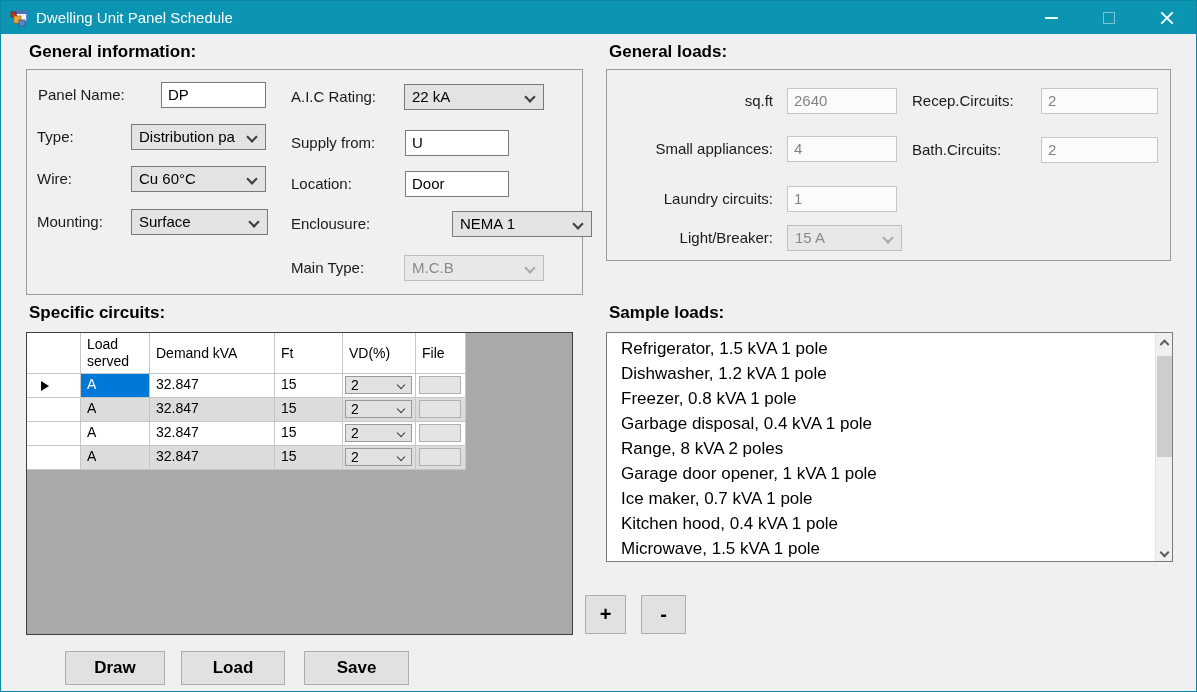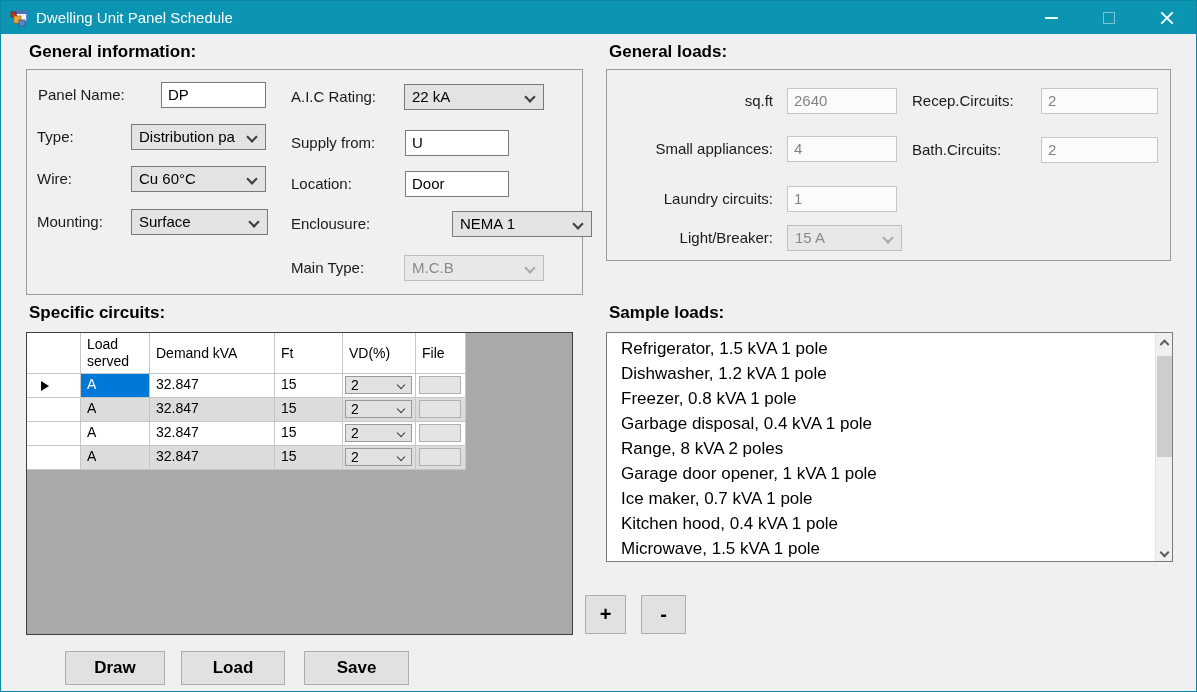--- a/index.html
+++ b/index.html
@@ -55,21 +55,21 @@
   .row-even { background:#ffffff; }
   .row-odd  { background:#dcdcdc; }
   .g-selected { background:#0078d7; color:#ffffff; }
   .tri-right { position:absolute; left:14px; top:7px; width:0; height:0; border-left:8px solid #000; border-top:5px solid transparent; border-bottom:5px solid transparent; }
   .mini-cbo { position:absolute; left:2px; top:2px; right:3px; bottom:3px; background:#e2e2e2; border:1px solid #999999; font-size:14px; line-height:17px; padding-left:5px; color:#000; }
   .mini-cbo .chev { position:absolute; right:7px; top:5px; width:6px; height:6px; border-width:1.5px; }
   .mini-btn { position:absolute; left:3px; top:2px; right:4px; bottom:3px; background:#e4e4e4; border:1px solid #b0b0b0; }
 
   
   .listbox { position:absolute; left:605px; top:331px; width:567px; height:230px; background:#ffffff; border:1px solid #7a7a7a; overflow:hidden; }
-  .list-item { font-size:17px; line-height:25px; padding-left:6px; color:#000; white-space:nowrap;margin-left:8px; }
+  .list-item { font-size:17px; line-height:25px; padding-left:14px; color:#000; white-space:nowrap; }
   .vscroll { position:absolute; right:0; top:0; width:17px; height:100%; background:#f0f0f0; border-left:1px solid #e2e2e2; }
   .vs-btn { position:absolute; left:0; width:17px; height:17px; display:flex; align-items:center; justify-content:center; }
   .vs-up { top:0; } .vs-down { bottom:0; }
   .vs-chev { width:7px; height:7px; border-right:2px solid #5a5a5a; border-bottom:2px solid #5a5a5a; }
   .vs-up .vs-chev { transform:rotate(-135deg) translate(-2px,-2px); }
   .vs-down .vs-chev { transform:rotate(45deg); }
   .vs-thumb { position:absolute; left:1px; top:23px; width:15px; height:101px; background:#cdcdcd; }
 </style>
 </head>
 <body>

